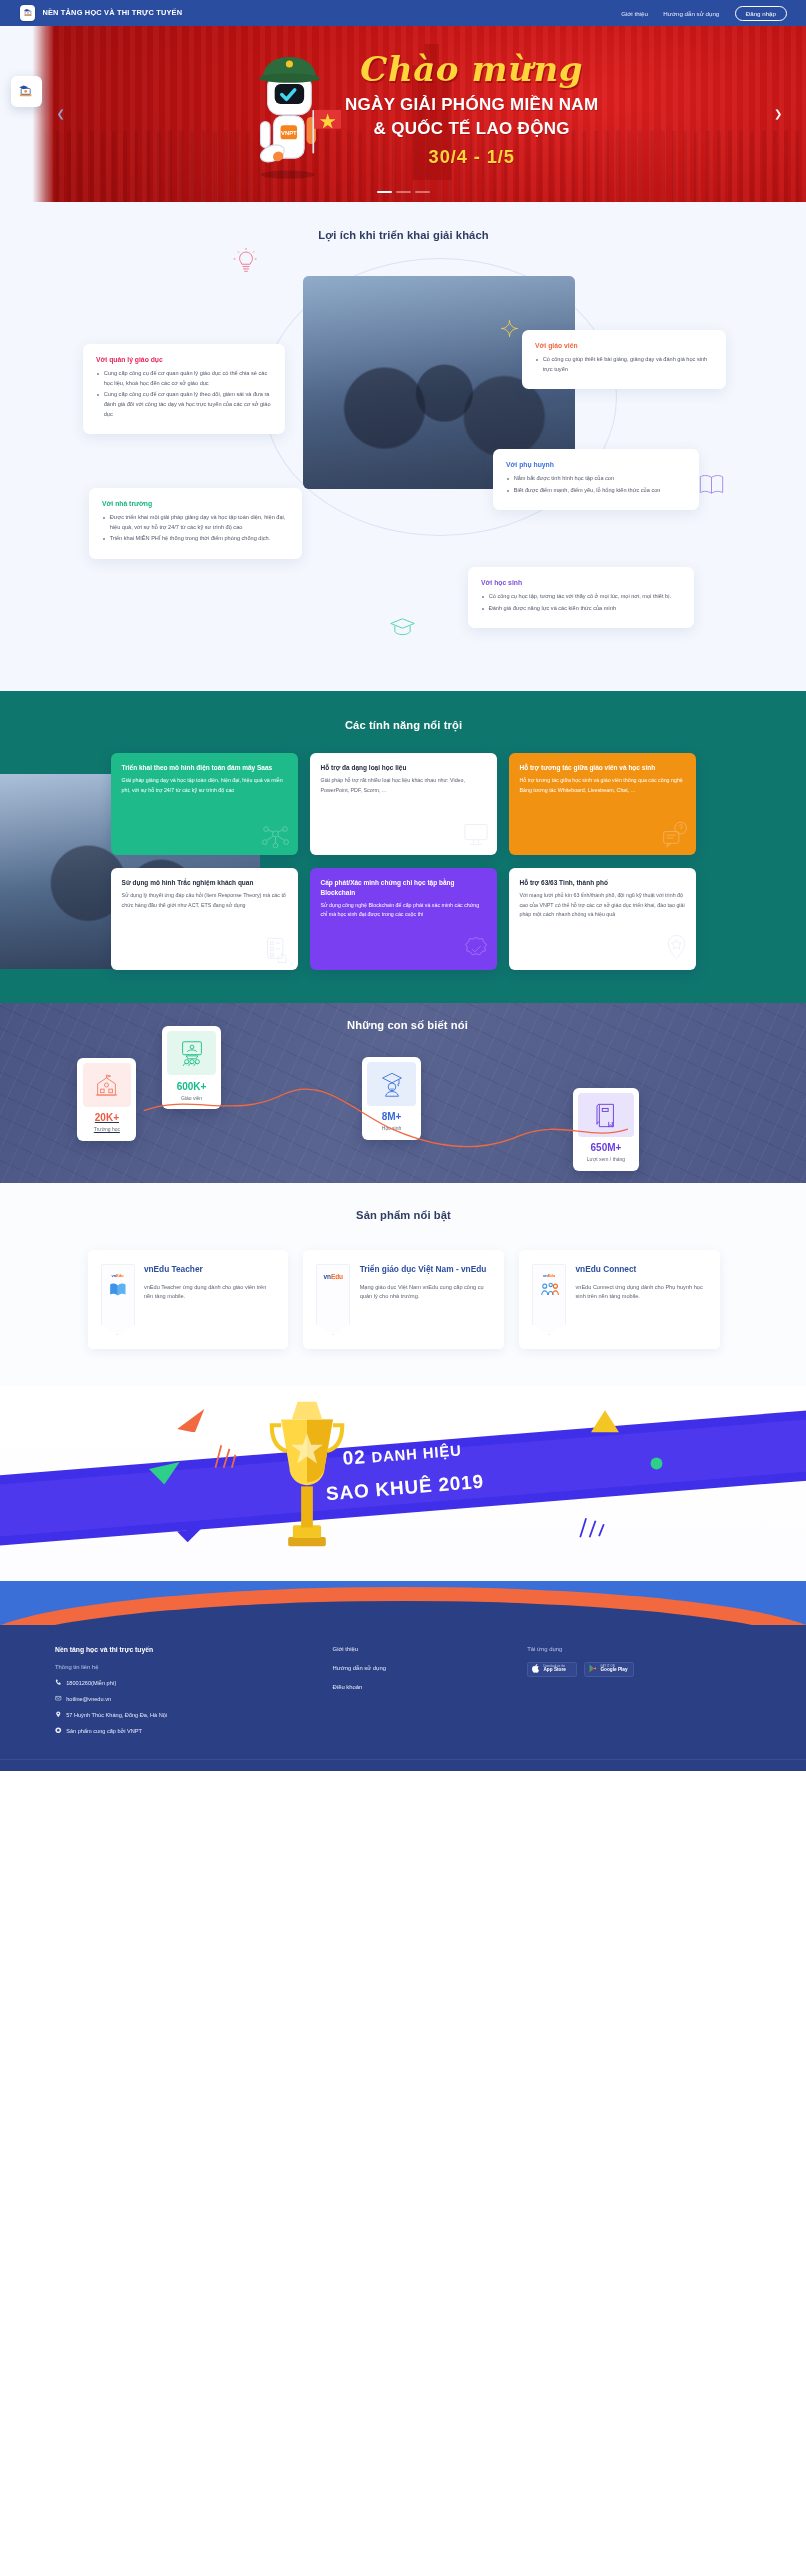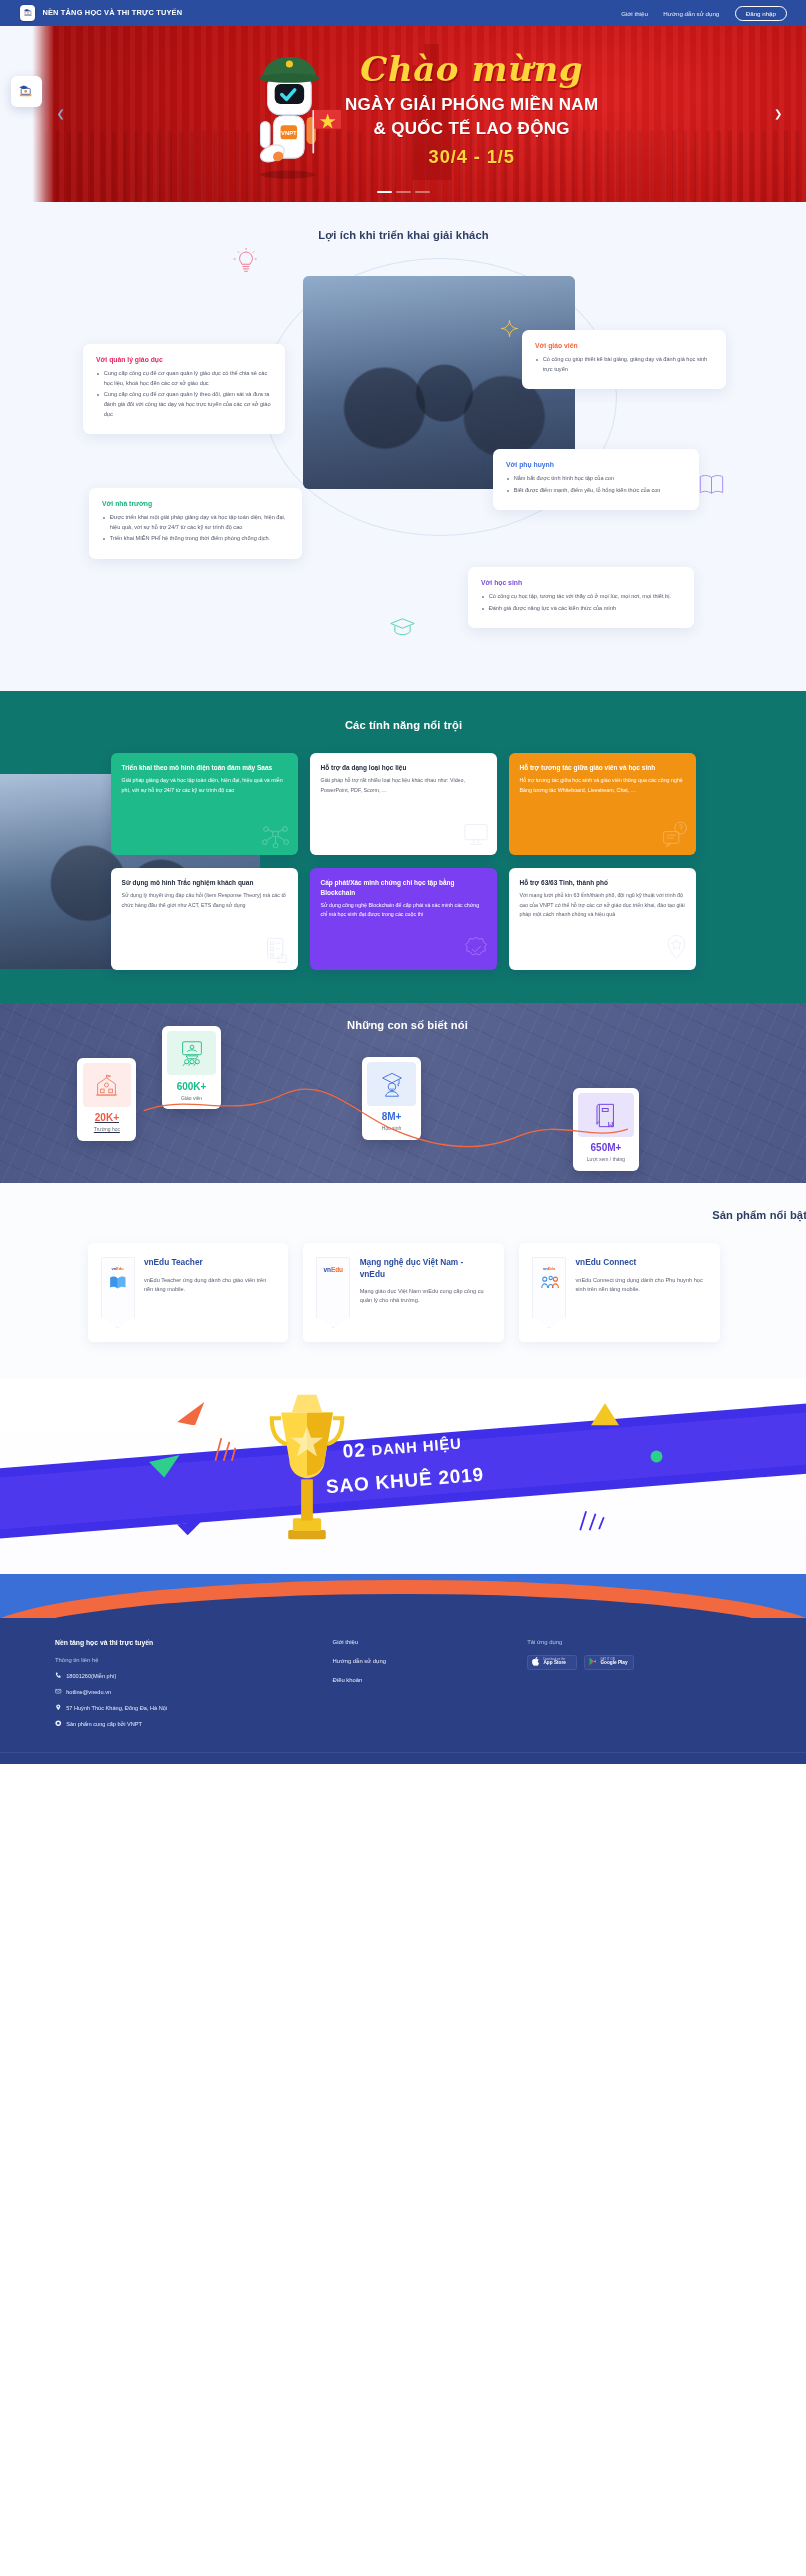--- a/index.html
+++ b/index.html
@@ -219,21 +219,21 @@
   .slab{font-size:5px;color:#646a7d;margin-top:3px;}
   .s1{left:22.4px;top:27px;text-decoration:underline;}   .s1 .sicon{background:#fdecea;} .s1 .snum{color:#f05a43;}
   .s2{left:107px;top:-4.7px;}  .s2 .sicon{background:#e4f7ef;} .s2 .snum{color:#15bd86;}
   .s3{left:307px;top:26px;}  .s3 .sicon{background:#e6edfb;} .s3 .snum{color:#3769d6;}
   .s4{left:518px;top:57px;}  .s4 .sicon{background:#e9e3fc;} .s4 .snum{color:#6b3fe0;}
   .s4{width:66px;}
   .squiggle{position:absolute;left:0;top:0;z-index:3;}
 
   
   .products{background:#fbfcfe;padding:26px 0 34px;}
-  .products .sec-title{margin-bottom:22px;text-align:right;}
+  .products .sec-title{margin-bottom:29px;}
   .pgrid{width:632px;margin:3px auto;display:grid;grid-template-columns:repeat(3,1fr);gap:15.4px;}
   .pcard{
     background:#fff;border-radius:5.3px;box-shadow:0 3px 10.6px rgba(60,85,140,.09);
     padding:14px 13px 15.4px;display:flex;gap:9.4px;min-height:99px;
   }
   .pbadge{
     width:34px;flex:0 0 auto;position:relative;
     background:#fdfdff;border:0.6px solid #eef1f8;border-bottom:none;border-radius:1.8px 1.8px 0 0;
     height:61px;display:flex;flex-direction:column;align-items:center;padding-top:7.7px;gap:3.5px;
   }
@@ -630,21 +630,21 @@
           <h5>vnEdu Teacher</h5>
           <p>vnEdu Teacher ứng dụng dành cho giáo viên trên nền tảng mobile.</p>
         </div>
       </div>
 
       <div class="pcard">
         <div class="pbadge">
           <span class="vnedu" style="font-size:6.5px;"><b>vn</b><i>Edu</i></span>
         </div>
         <div class="pinfo">
-          <h5>Mạng nghệ dục Việt Nam - vnEdu</h5>
+          <h5>Triển giáo dục Việt Nam - vnEdu</h5>
           <p>Mạng giáo dục Việt Nam vnEdu cung cấp công cụ quản lý cho nhà trường.</p>
         </div>
       </div>
 
       <div class="pcard">
         <div class="pbadge">
           <span class="vnedu"><b>vn</b><i>Edu</i></span>
           <span>
             <svg width="19" height="15.4" viewBox="0 0 32 26" fill="none" stroke-width="1.8">
               <circle cx="8" cy="7" r="3.4" stroke="#3d93e8"></circle>

